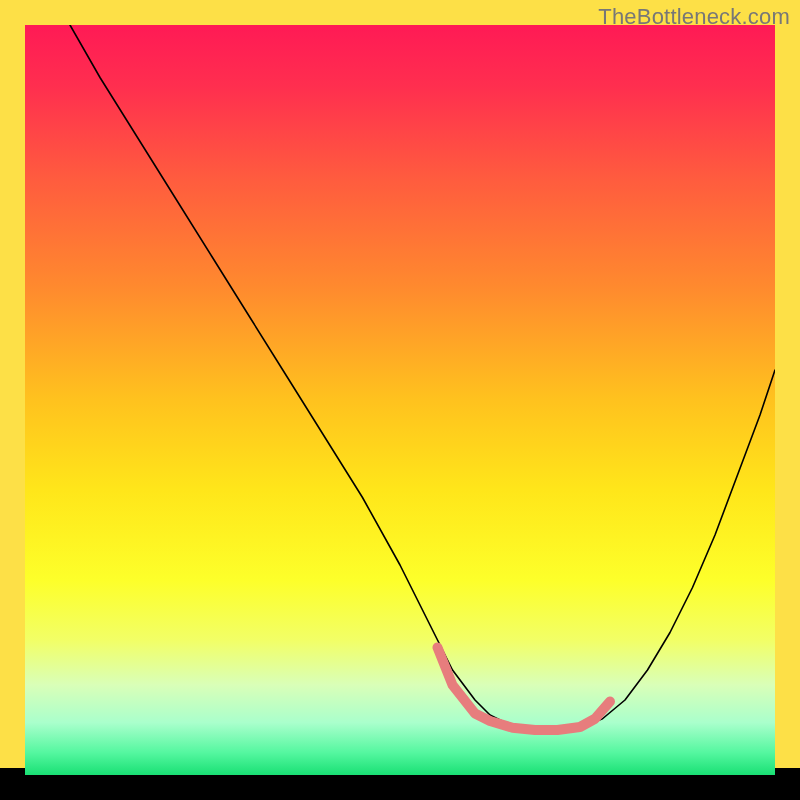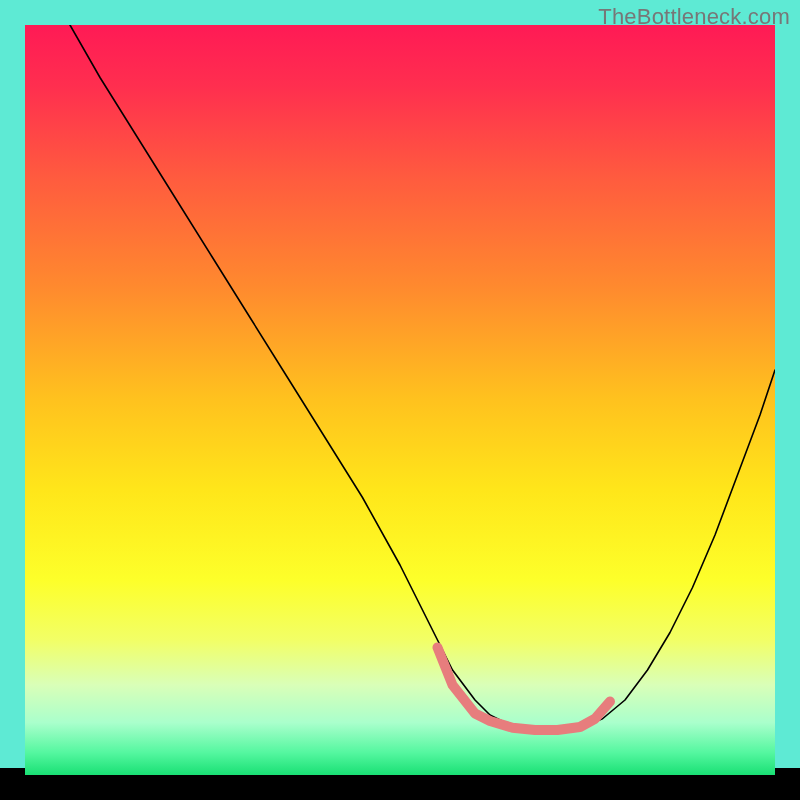--- a/index.html
+++ b/index.html
@@ -8,21 +8,21 @@
     width: 800px;
     height: 800px;
     overflow: hidden;
     background: #000;
     font-family: Arial, Helvetica, sans-serif;
   }
   .canvas {
     position: relative;
     width: 800px;
     height: 768px;
-    background: #5eead4;
+    background: #fde047;
   }
   .plot-area {
     position: absolute;
     left: 25px;
     top: 25px;
     width: 750px;
     height: 750px;
   }
   .watermark {
     position: absolute;

